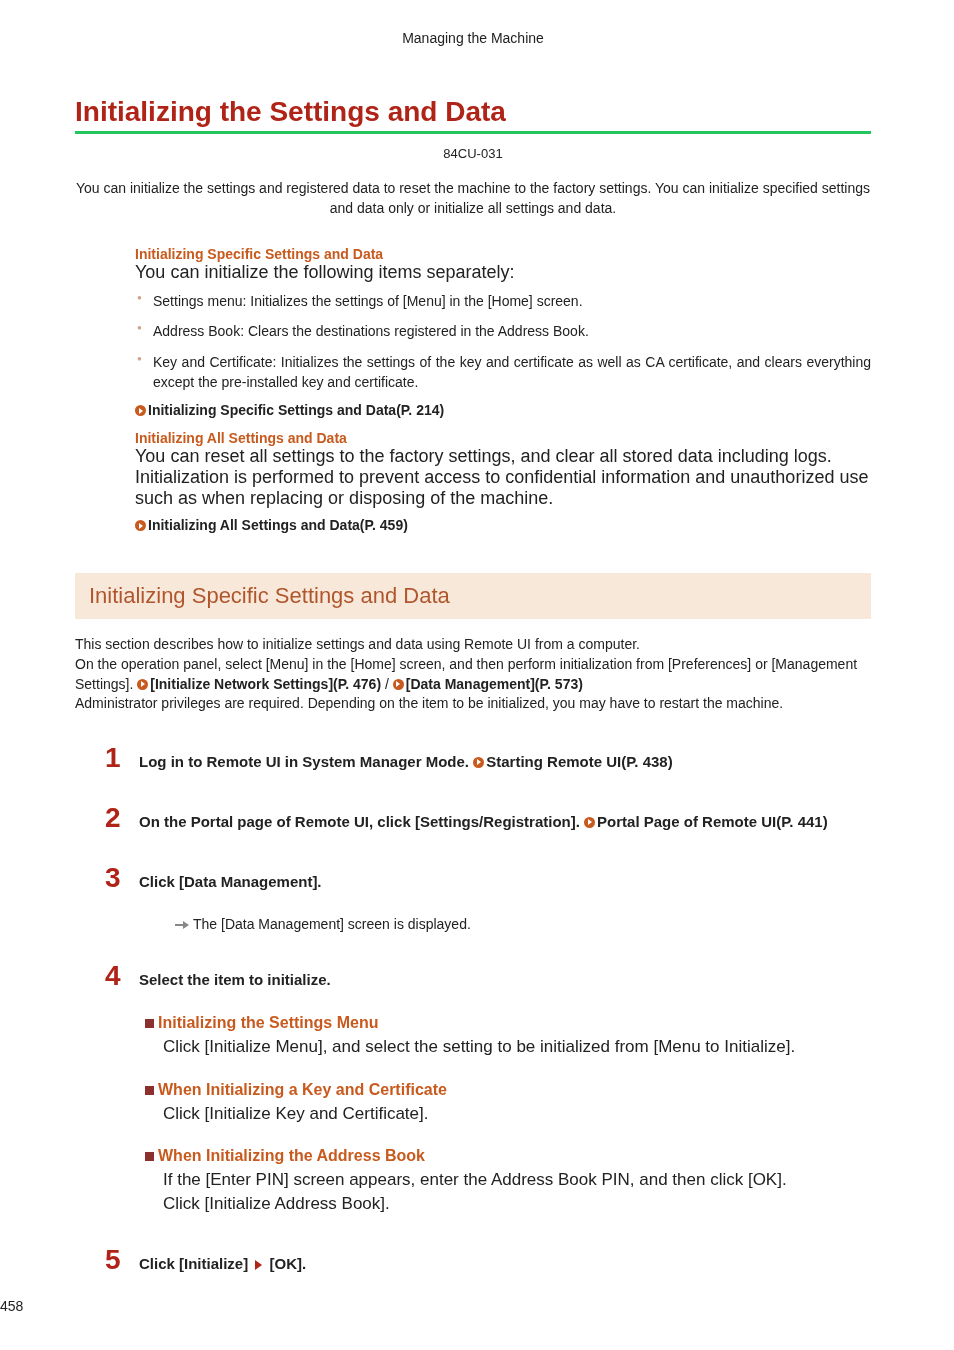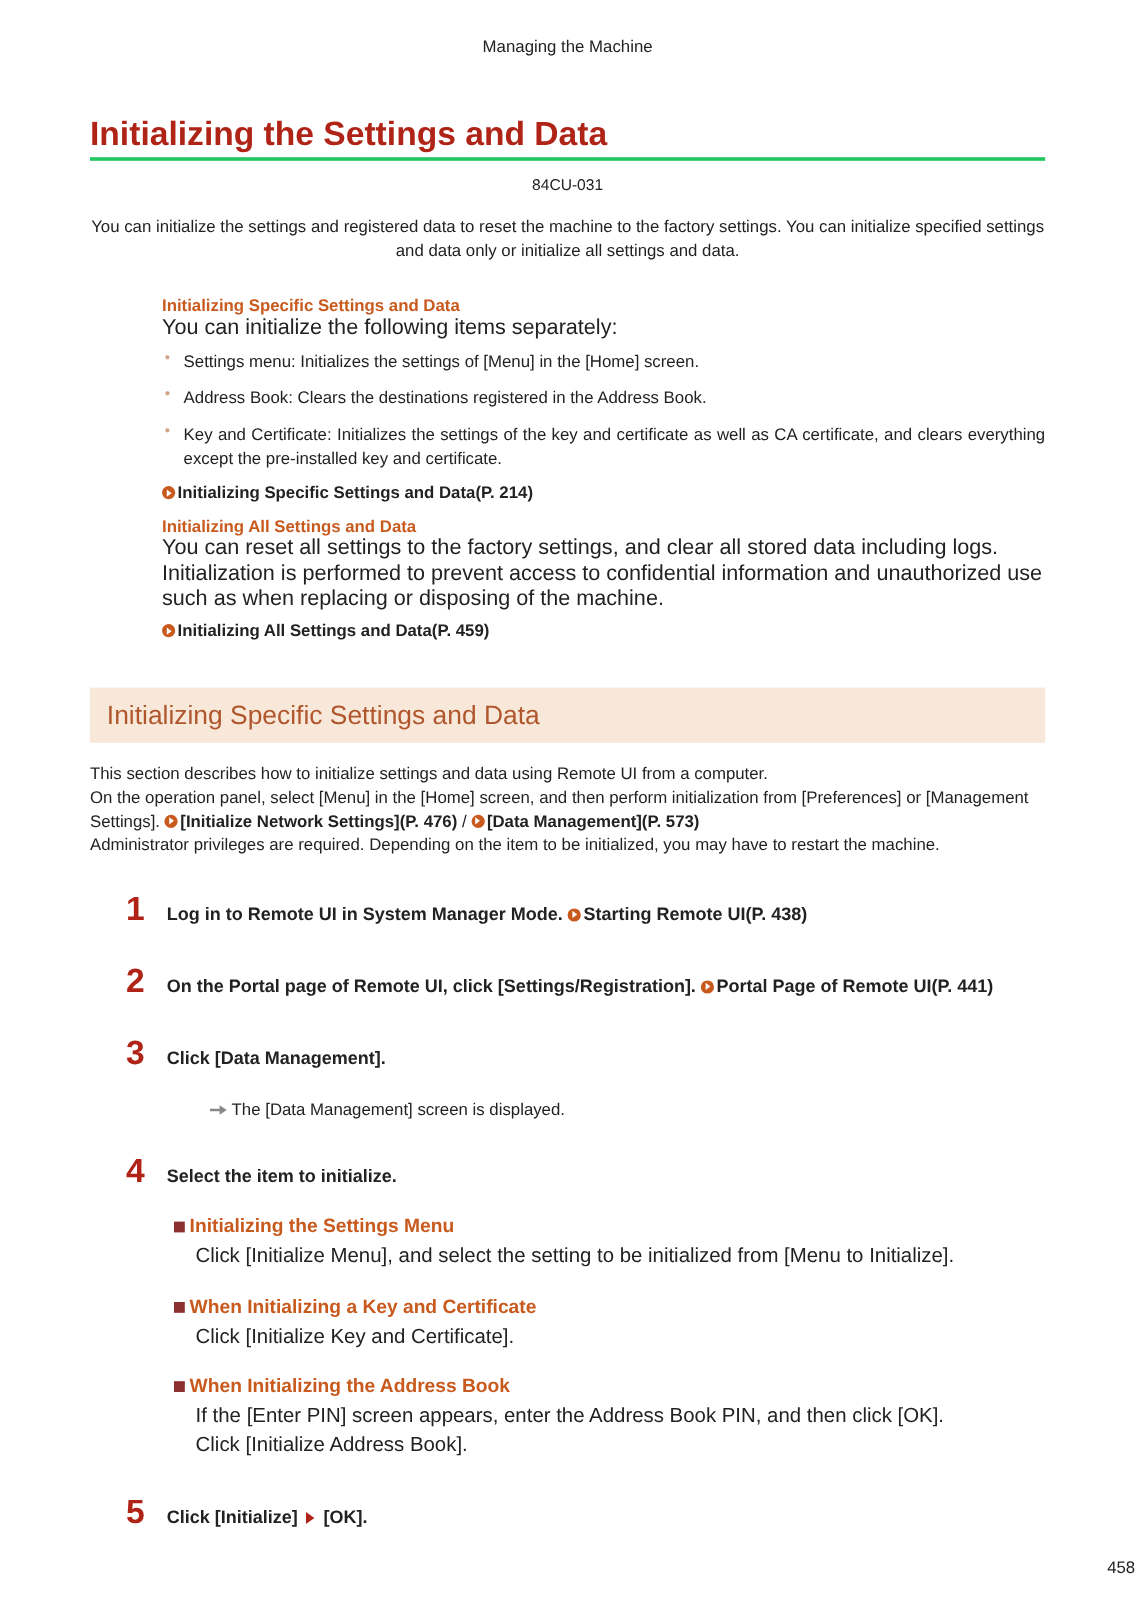--- a/index.html
+++ b/index.html
@@ -171,21 +171,21 @@
     display: inline-block;
     width: 0;
     height: 0;
     border-top: 5px solid transparent;
     border-bottom: 5px solid transparent;
     border-left: 7px solid #b02418;
     margin: 0 3px;
     vertical-align: -1px;
   }
   .page-number {
-    text-align: right;
+    text-align: left;
     font-size: 14px;
     position: absolute;
     bottom: 40px;
     left: 0;
     right: 0;
   }
   .para-block {
     margin-bottom: 12px;
   }
 </style>

